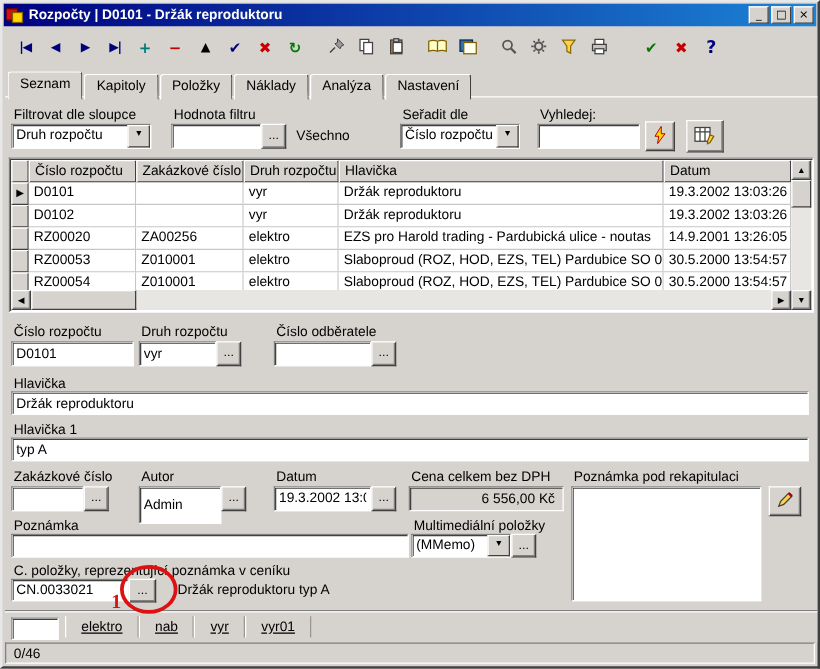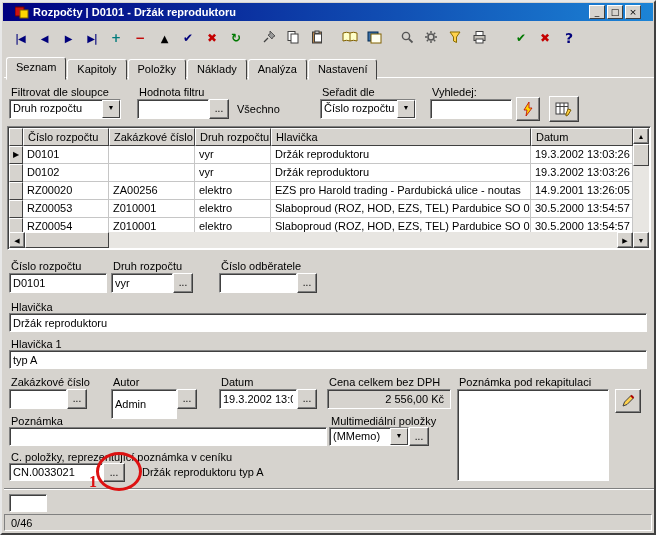--- a/index.html
+++ b/index.html
@@ -4,21 +4,21 @@
 <style>
   html,body{margin:0;padding:0;background:#9a9a9a;}
   .window{
     position:relative;width:656px;height:535px;background:#d6d3ce;
     font-family:"Liberation Sans","DejaVu Sans",sans-serif;font-size:11px;color:#000;
     border:2px solid;border-color:#e8e8e8 #404040 #404040 #e8e8e8;box-sizing:border-box;
     overflow:hidden;cursor:default;
   }
   
   .titlebar{position:absolute;left:1px;top:1px;right:1px;height:18px;
-    background:linear-gradient(90deg,#000080,#1c84d6);display:flex;align-items:center;padding:0 12px;}
+    background:linear-gradient(90deg,#000080,#1c84d6);display:flex;align-items:center;padding:0 2px;}
   .titlebar .title-text{color:#fff;font-weight:bold;font-size:11px;margin-left:4px;flex:1;
     white-space:nowrap;overflow:hidden;}
   .cap{width:16px;height:14px;margin-left:2px;background:#d6d3ce;border:1px solid;
     border-color:#fff #404040 #404040 #fff;font-size:9px;line-height:10px;text-align:center;
     padding:0;font-family:"DejaVu Sans",sans-serif;}
   .app-icon-box{width:14px;height:14px;display:inline-block;}
   
   .toolbar{position:absolute;left:2px;top:21px;right:2px;height:30px;display:flex;align-items:center;padding-left:4px;}
   .tbtn{width:24px;height:24px;background:#d6d3ce;border:1px solid #d6d3ce;display:flex;
     align-items:center;justify-content:center;font-size:12px;font-weight:bold;padding:0;
@@ -338,21 +338,21 @@
     <span class="lbl" style="left:217px;top:298px">Datum</span>
     <span class="lbl" style="left:325px;top:298px">Cena celkem bez DPH</span>
     <span class="lbl" style="left:455px;top:298px">Poznámka pod rekapitulaci</span>
 
     <input class="field abs" style="left: 5px; top: 311px; width: 58px; height: 20px;" value="">
     <button class="btn3d abs" style="left:63px;top:311px;width:20px;height:20px">...</button>
     <input class="field abs" style="left: 107px; top: 311px; width: 66px; height: 30px;" value="Admin">
     <button class="btn3d abs" style="left:173px;top:311px;width:20px;height:20px">...</button>
     <input class="field abs" style="left: 215px; top: 311px; width: 78px; height: 20px;" value="19.3.2002 13:03:26">
     <button class="btn3d abs" style="left:293px;top:311px;width:20px;height:20px">...</button>
-    <div class="field abs roval" style="left:323px;top:311px;width:124px;height:20px;background:#d6d3ce;padding-top:3px">2 556,00 Kč</div>
+    <div class="field abs roval" style="left:323px;top:311px;width:124px;height:20px;background:#d6d3ce;padding-top:3px">6 556,00 Kč</div>
 
     <textarea class="field abs" style="left: 453px; top: 311px; width: 152px; height: 92px; resize: none;"></textarea>
     <button class="btn3d abs" style="left:611px;top:311px;width:26px;height:24px"><span><svg width="16" height="16">
             <path d="M3 13l1.5-4L11 2.5 13.5 5 7 11.5 3 13z" fill="#ffd24d" stroke="#404040"></path>
             <path d="M11 2.5L13.5 5" stroke="#b00000" stroke-width="2"></path>
           </svg></span></button>
 
     <span class="lbl" style="left:7px;top:337px">Poznámka</span>
     <input class="field abs" style="left: 5px; top: 349px; width: 318px; height: 19px;" value="">
     <span class="lbl" style="left:327px;top:337px">Multimediální položky</span>
@@ -362,20 +362,23 @@
     </div>
     <button class="btn3d abs" style="left:405px;top:349px;width:20px;height:19px">...</button>
 
     <span class="lbl" style="left:7px;top:373px">C. položky, reprezentující poznámka v ceníku</span>
     <input class="field abs" style="left: 5px; top: 385px; width: 94px; height: 18px;" value="CN.0033021">
     <button class="btn3d abs" style="left:99px;top:385px;width:22px;height:19px">...</button>
     <span class="lbl" style="left:138px;top:388px">Držák reproduktoru typ A</span>
 
     <div class="qline"></div>
     <input class="field abs" style="left: 5px; top: 416px; width: 38px; height: 18px;" value="">
+    <div class="abs" style="left:48px;top:415px;height:20px">
+      <span class="quicktab">elektro</span><span class="quicktab">nab</span><span class="quicktab">vyr</span><span class="quicktab">vyr01</span>
+    </div>
   </div>
 
   <div class="statusbar">
     <span>0/46</span>
   </div>
 
   <div class="ann-circle" style="left:94px;top:450px;width:40px;height:33px"></div>
   <div class="ann-num" style="left:87px;top:471px">1</div>
 
 </div>

